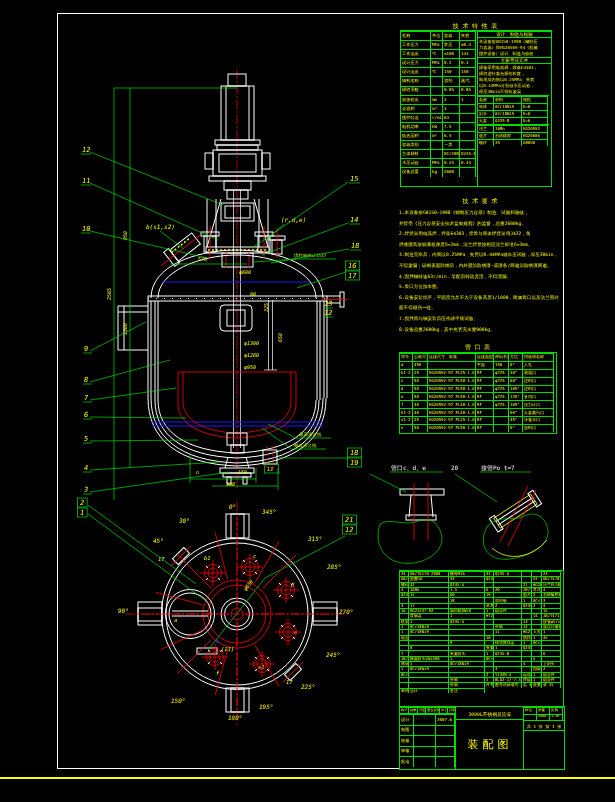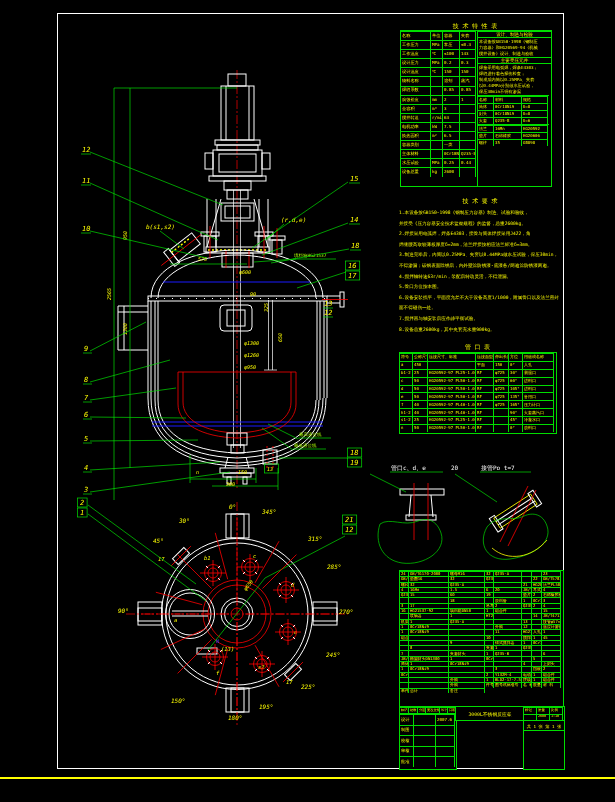--- a/index.html
+++ b/index.html
@@ -830,20 +830,21 @@
         <div class="cell" style="font-size: 4.2px;"></div>
         <div class="cell" style="font-size: 4.2px;"></div>
         <div class="cell" style="font-size: 4.2px;">审核</div>
         <div class="cell" style="font-size: 4.2px;"></div>
         <div class="cell" style="font-size: 4.2px;"></div>
         <div class="cell" style="font-size: 4.2px;">批准</div>
         <div class="cell" style="font-size: 4.2px;"></div>
         <div class="cell" style="font-size: 4.2px;"></div>
       </div>
     <div class="tb-cell" style="left:56px;top:0;width:68px;height:13px;font-size:4.8px;">3000L不锈钢反应釜</div>
+    <div class="tb-cell" style="left:56px;top:13px;width:68px;height:49px;font-size:11px;letter-spacing:4px;">装配图</div>
     <div id="tb-right-top" class="cellgrid" style="left: 124px; top: 0px; width: 40px; height: 14px; grid-auto-rows: 6.5px; grid-template-columns: 13px 13px 13px;">
         <div class="cell" style="font-size: 3.4px;">标记</div>
         <div class="cell" style="font-size: 3.4px;">质量</div>
         <div class="cell" style="font-size: 3.4px;">比例</div>
         <div class="cell" style="font-size: 3.4px;"></div>
         <div class="cell" style="font-size: 3.4px;">2600</div>
         <div class="cell" style="font-size: 3.4px;">1:10</div>
       </div>
     <div class="tb-cell" style="left:124px;top:14px;width:40px;height:10px;font-size:4.2px;">共 1 张  第 1 张</div>
     <div class="tb-cell" style="left:124px;top:24px;width:40px;height:38px;"></div>

